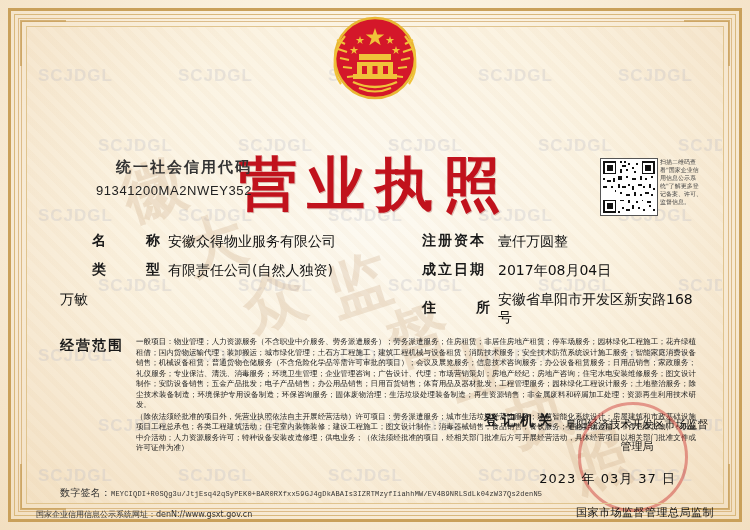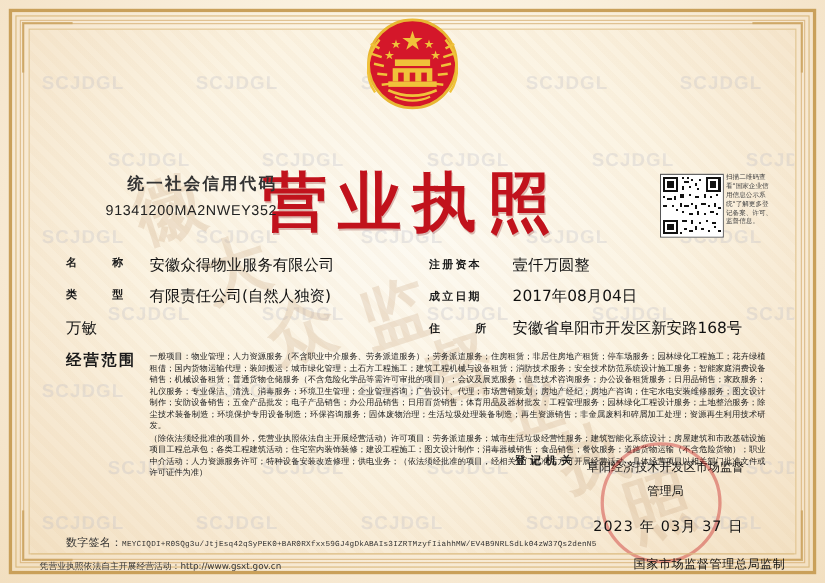--- a/index.html
+++ b/index.html
@@ -111,22 +111,23 @@
     position:absolute;left:64px;top:0;width:44px;
     font-size:6px;line-height:8px;color:#444;
   }
 
   
   .fields{position:absolute;left:60px;top:232px;right:46px;}
   .row{display:flex;align-items:flex-start;margin-bottom:11px;}
   .col-l{width:330px;display:flex;align-items:flex-start;}
   .col-r{flex:1;display:flex;align-items:center;}
   .lab{
-    width:76px;flex:none;font-size:10px;color:#1a1a1a;font-weight:bold;
+    width:76px;flex:none;font-size:14px;color:#1a1a1a;font-weight:bold;
     letter-spacing:4px;
+    margin-left:32px;
   }
   .lab.lab4{letter-spacing:2px;}
   .val{
     font-size:14px;color:#111;line-height:18px;
     border-bottom:0;flex:1;
   }
 
   
   .scope-row{display:flex;align-items:flex-start;margin-top:4px;}
   .scope-lab{
@@ -398,16 +399,16 @@
       <div class="seal"></div>
     </div>
   </div>
   <div class="regdate">2023 年   03月 37 日</div>
 
   <div class="sigline">
     <span class="sl-lab">数字签名：</span><span>MEYCIQDI+R0SQg3u/JtjEsq42qSyPEK0+BAR0RXfxx59GJ4gDkABAIs3IZRTMzyfIiahhMW/EV4B9NRLSdLk04zW37Qs2denN5</span>
   </div>
 
   <div class="hr-thin"></div>
-  <div class="footer-left">凭营业执照依法自主开展经营活动：http://www.gsxt.gov.cn</div>
+  <div class="footer-left">国家企业信用信息公示系统网址：denN://www.gsxt.gov.cn</div>
   <div class="footer-right">国家市场监督管理总局监制</div>
 
 </div>
 
 </body></html>

